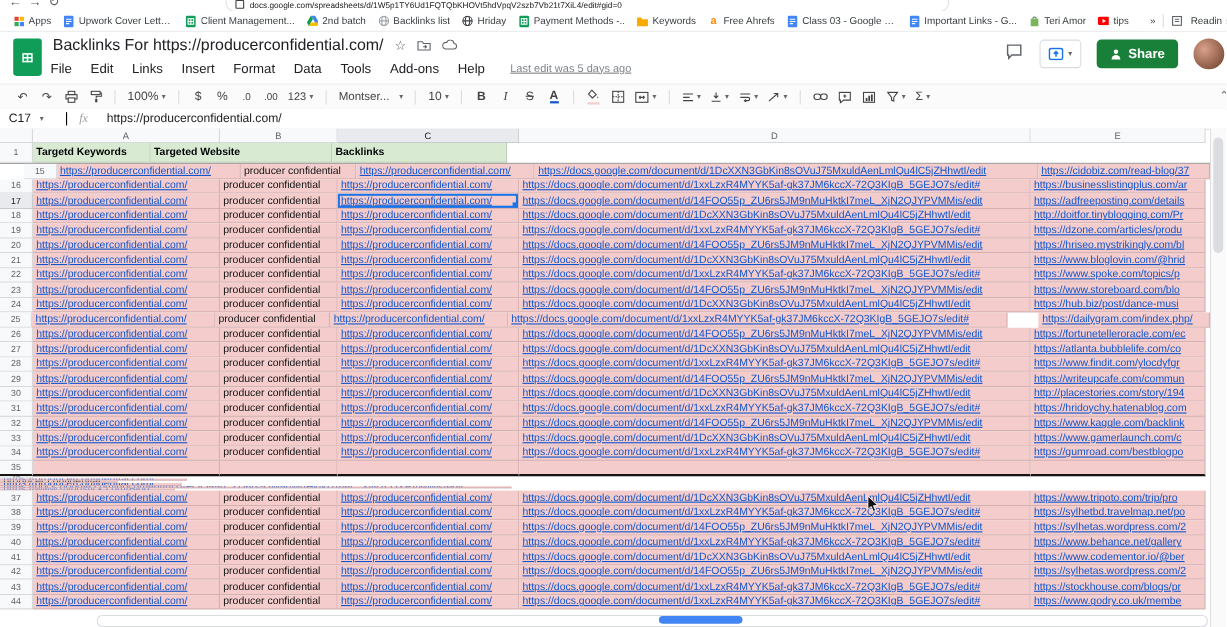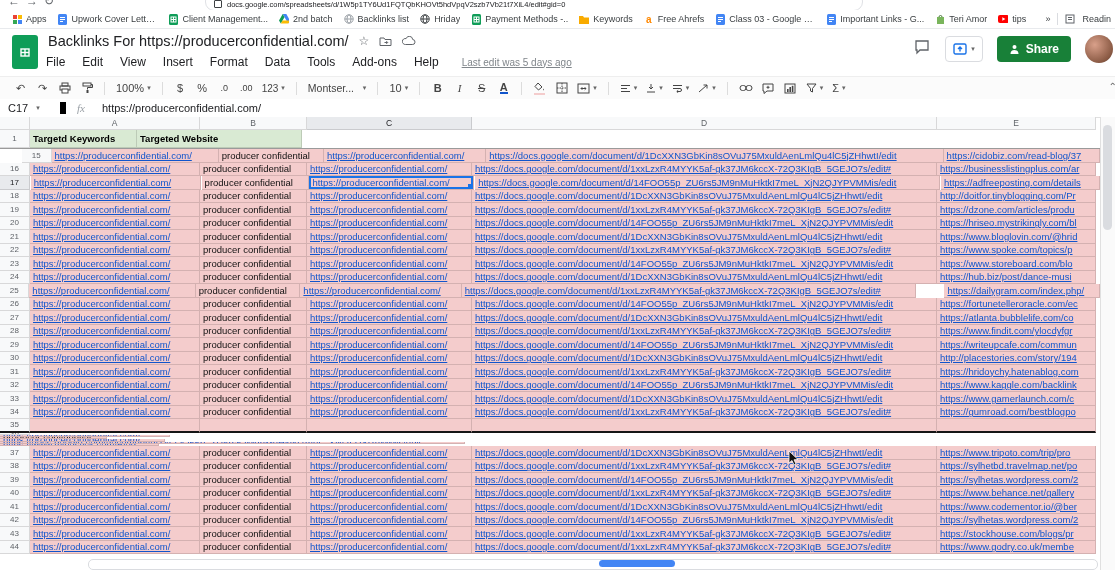--- a/index.html
+++ b/index.html
@@ -52,21 +52,21 @@
   .font-name{font-size:10.5px;width:52px;overflow:hidden;white-space:nowrap;}
   .ink-a{font-weight:bold;font-size:11px;line-height:9px;display:inline-block;border-bottom:2px solid #1155cc;}
   .ink-fill{display:inline-block;border-bottom:2px solid #f4cccc;}
   .tb-collapse{position:absolute;right:12px;top:4px;color:#666;font-size:10px;}
 
   
   .formula-bar{position:absolute;left:0;top:99px;width:1115px;height:18px;background:#fff;
                border-bottom:1px solid #e0e0e0;display:flex;align-items:center;font-size:11px;}
   .name-box{width:52px;padding-left:8px;display:flex;align-items:center;gap:8px;color:#202124;}
   .fx{font-style:italic;color:#9aa0a6;font-family:"Liberation Serif",serif;width:30px;text-align:center;
-      border-left:6px solid #000000;}
+      border-left:1px solid #000000;}
   .fb-value{padding-left:6px;color:#202124;}
 
   
   .grid{position:absolute;left:0;top:117px;width:1100px;}
   .g-row{display:flex;}
   .g-cell{box-sizing:border-box;border-right:1px solid rgba(0,0,0,.13);border-bottom:1px solid rgba(0,0,0,.13);
           overflow:hidden;white-space:nowrap;font-size:9.5px;padding:0 0 0 3px;display:flex;align-items:center;
           position:relative;}
   .colhdr{background:#f8f9fa;color:#5f6368;font-size:8.5px;justify-content:center;padding:0;}
   .colhdr.hl{background:#e8eaed;color:#202124;}
@@ -267,21 +267,21 @@
       </span>
       <span class="t-ic">
         <svg width="14" height="10" viewBox="0 0 14 10">
             <path d="M3.5 8.5 a3 3 0 1 1 .6-5.9 a3.4 3.4 0 0 1 6.6 .9 a2.5 2.5 0 0 1 -.4 5 z" fill="none" stroke="#5f6368"></path>
           </svg>
       </span>
     </div>
     <div class="menu-row" id="menurow">
         <span class="menu-item">File</span>
         <span class="menu-item">Edit</span>
-        <span class="menu-item">View</span>
+        <span class="menu-item">Links</span>
         <span class="menu-item">Insert</span>
         <span class="menu-item">Format</span>
         <span class="menu-item">Data</span>
         <span class="menu-item">Tools</span>
         <span class="menu-item">Add-ons</span>
         <span class="menu-item">Help</span>
         <span class="last-edit">Last edit was 5 days ago</span>
       </div>
     <div class="hdr-actions">
       <span>
@@ -471,20 +471,23 @@
       <div class="g-row" style="height: 18px; border-bottom: 1px solid rgb(154, 154, 154);">
         <div class="g-cell gut" style="width: 30px; height: 18px;">
           <span>1</span>
         </div>
         <div class="g-cell hdr1" style="width: 107px; height: 18px;">
           <span>Targetd Keywords</span>
         </div>
         <div class="g-cell hdr1" style="width: 165px; height: 18px;">
           <span>Targeted Website</span>
         </div>
+        <div class="g-cell hdr1" style="width: 159px; height: 18px;">
+          <span>Backlinks</span>
+        </div>
       </div>
       <div class="g-row" style="height: 13.5px; padding-left: 22px;">
         <div class="g-cell gut" style="width: 30px; height: 13.5px;">
           <span>15</span>
         </div>
         <div class="g-cell pink lnk" style="width: 170px; height: 13.5px;">
           <span>https://producerconfidential.com/</span>
         </div>
         <div class="g-cell pink plain" style="width: 107px; height: 13.5px;">
           <span>producer confidential</span>
@@ -512,21 +515,21 @@
         <div class="g-cell pink lnk" style="width: 165px; height: 13.5px;">
           <span>https://producerconfidential.com/</span>
         </div>
         <div class="g-cell pink lnk" style="width: 465px; height: 13.5px;">
           <span>https://docs.google.com/document/d/1xxLzxR4MYYK5af-gk37JM6kccX-72Q3KIgB_5GEJO7s/edit#</span>
         </div>
         <div class="g-cell pink lnk" style="width: 159px; height: 13.5px;">
           <span>https://businesslistingplus.com/ar</span>
         </div>
       </div>
-      <div class="g-row" style="height: 13.5px; justify-content: space-between;">
+      <div class="g-row" style="height: 13.5px;">
         <div class="g-cell gut hl" style="width: 30px; height: 13.5px;">
           <span>17</span>
         </div>
         <div class="g-cell pink lnk" style="width: 170px; height: 13.5px;">
           <span>https://producerconfidential.com/</span>
         </div>
         <div class="g-cell pink plain" style="width: 107px; height: 13.5px;">
           <span>producer confidential</span>
         </div>
         <div class="g-cell pink lnk" style="width: 165px; height: 13.5px;">

